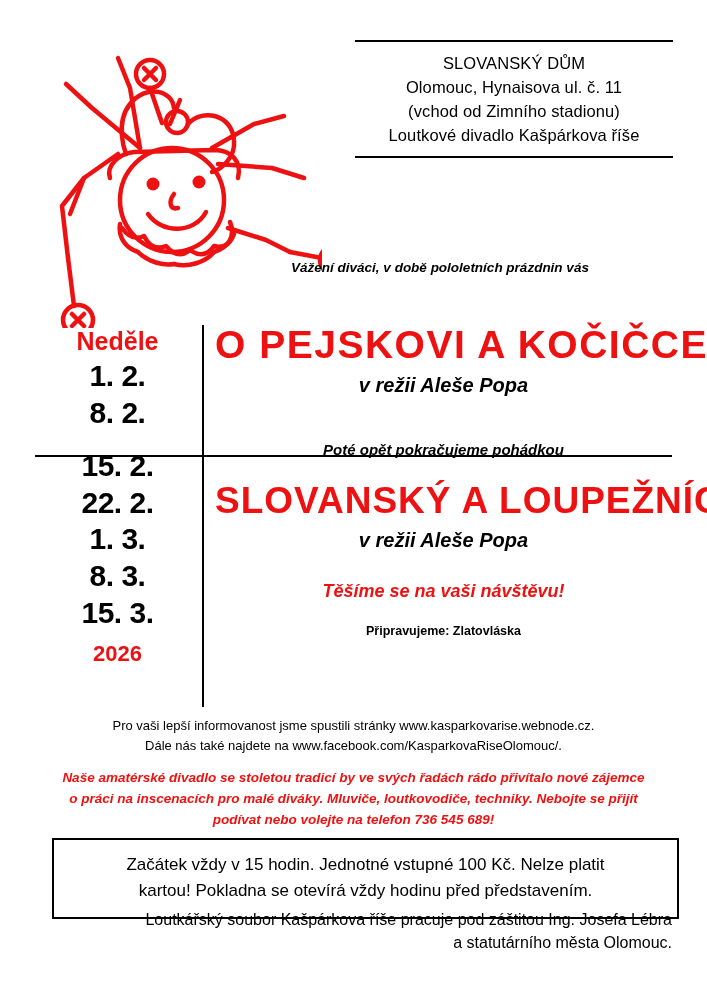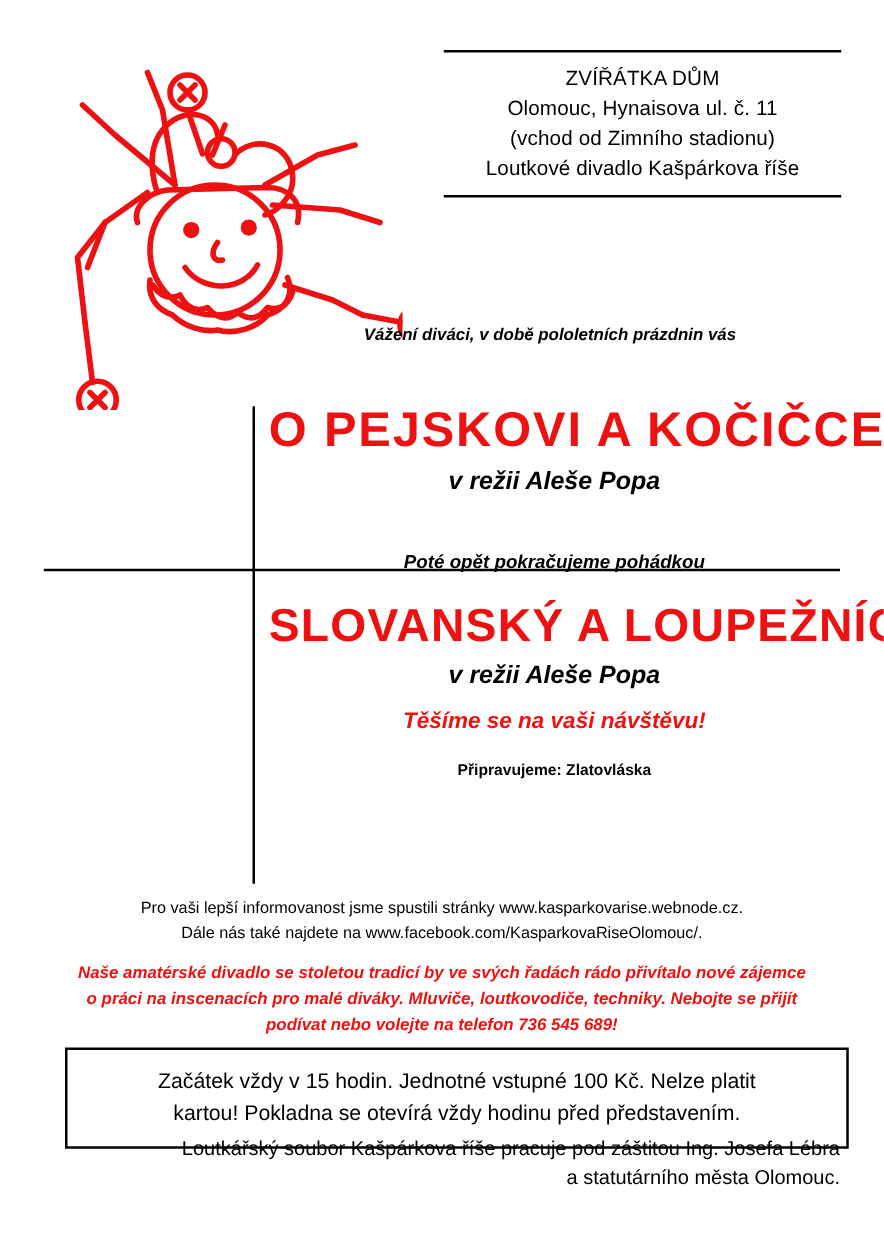--- a/index.html
+++ b/index.html
@@ -146,21 +146,21 @@
     font-weight: bold;
     font-size: 15px;
     margin-top: 28px;
     text-align: center;
   }
   .welcome {
     color: #ee1111;
     font-style: italic;
     font-weight: bold;
     font-size: 18px;
-    margin-top: 14px;
+    margin-top: 29px;
   }
   .prepare {
     font-weight: bold;
     font-size: 12.5px;
     margin-top: 22px;
   }
 
   
   .webinfo {
     position: absolute;
@@ -260,35 +260,47 @@
 
           <path d="M206 200 L244 212 L268 224"></path>
           <circle cx="312" cy="232" r="14"></circle>
 
           <path d="M268 224 L300 230"></path>
         </g>
       </svg>
     </div>
 
     <div class="venue">
-      <div class="venue-line" style="font-weight:400">ZVÍŘÁTKA DŮM</div>
+      <div class="venue-line" style="font-weight:400">SLOVANSKÝ DŮM</div>
       <div class="venue-line">Olomouc, Hynaisova ul. č. 11</div>
       <div class="venue-line">(vchod od Zimního stadionu)</div>
       <div class="venue-line">Loutkové divadlo Kašpárkova říše</div>
     </div>
   </div>
 
   <div class="intro">
     <div>Vážení diváci, v době pololetních prázdnin vás</div>
   </div>
 
   <div class="main">
     <div class="vline"></div>
     <div class="hline"></div>
 
+    <div class="dates-col">
+      <div class="dow">Neděle</div>
+      <div class="date first">1. 2.</div>
+      <div class="date gap-after">8. 2.</div>
+
+      <div class="date" style="margin-top:14px">15. 2.</div>
+      <div class="date">22. 2.</div>
+      <div class="date">1. 3.</div>
+      <div class="date">8. 3.</div>
+      <div class="date">15. 3.</div>
+      <div class="year">2026</div>
+    </div>
 
     <div class="right-col">
       <div class="title-red t1">O PEJSKOVI A KOČIČCE</div>
       <div class="director">v režii Aleše Popa</div>
 
       <div class="cont-note" style="margin-top:44px">Poté opět pokračujeme pohádkou</div>
       <div class="title-red t2" style="margin-top:24px">SLOVANSKÝ A LOUPEŽNÍCI</div>
       <div class="director">v režii Aleše Popa</div>
       <div class="welcome">Těšíme se na vaši návštěvu!</div>
       <div class="prepare">Připravujeme: Zlatovláska</div>

